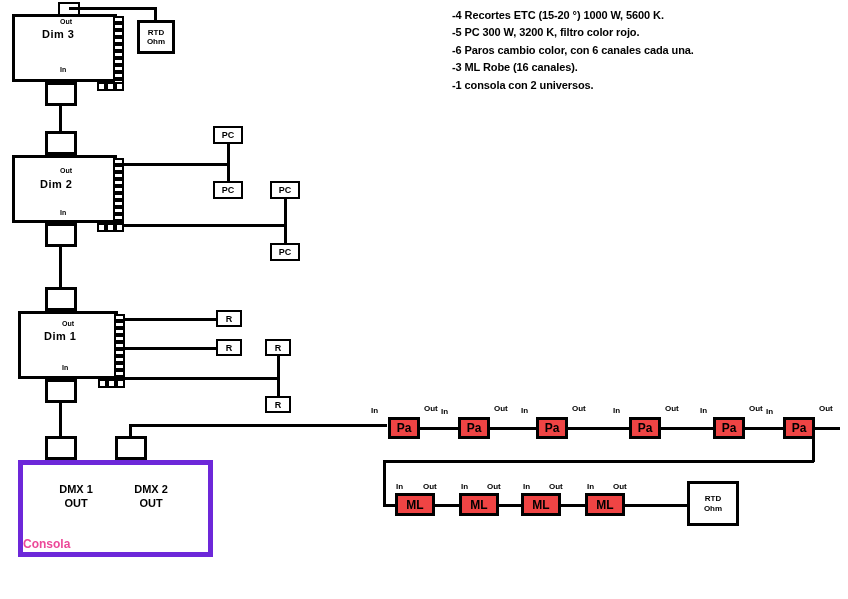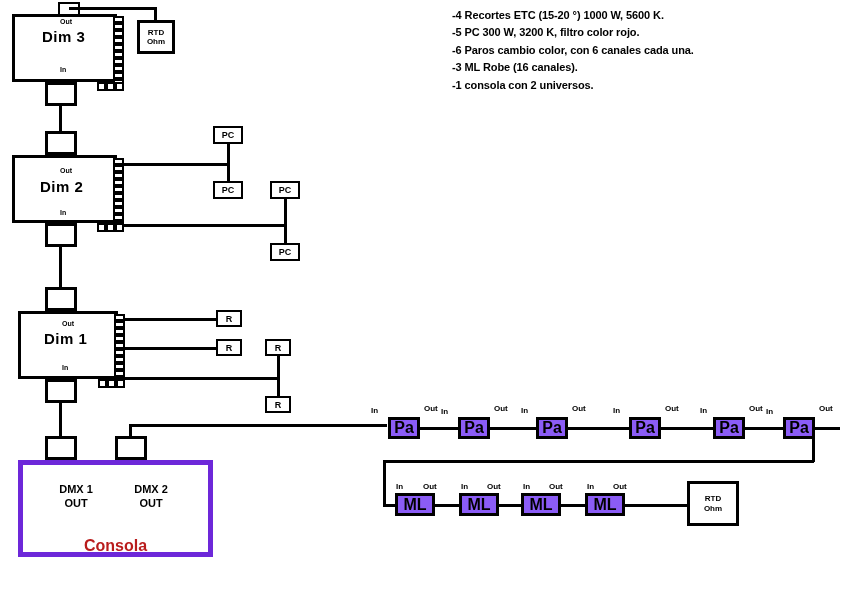--- a/index.html
+++ b/index.html
@@ -38,21 +38,21 @@
     position: absolute;
     background: #000;
     width: 2px;
   }
   .line-h.thick { height: 3px; }
   .line-v.thick { width: 3px; }
 
   
   .dimmer-title {
     position: absolute;
-    font-size: 15px;
+    font-size: 11px;
     font-weight: bold;
     letter-spacing: 0.5px;
   }
   .port-label {
     position: absolute;
     font-size: 7px;
     font-weight: bold;
   }
 
   
@@ -88,25 +88,25 @@
     align-items: center;
     justify-content: center;
     color: #000;
   }
 
   
   .node {
     position: absolute;
     box-sizing: border-box;
     border: 3px solid #000;
-    background: #8b5cf6;
+    background: #ef4444;
     display: flex;
     align-items: center;
     justify-content: center;
-    font-size: 16px;
+    font-size: 12px;
     font-weight: bold;
     color: #000;
   }
   .io {
     position: absolute;
     font-size: 8px;
     font-weight: bold;
     color: #000;
     white-space: nowrap;
   }
@@ -137,25 +137,24 @@
   .console-port {
     position: absolute;
     font-size: 11px;
     font-weight: bold;
     text-align: center;
     line-height: 1.25;
     color: #000;
   }
   #console-name {
     position: absolute;
-    font-size: 16px;
-    font-weight: bold;
-    text-align: center;
+    font-size: 12px;
+    font-weight: bold;
     width: 100%;
-    color: #b91c1c;
+    color: #ec4899;
   }
 
   
   #equipment-list {
     position: absolute;
     left: 452px;
     top: 7px;
     font-size: 11px;
     font-weight: bold;
     line-height: 1.58;

